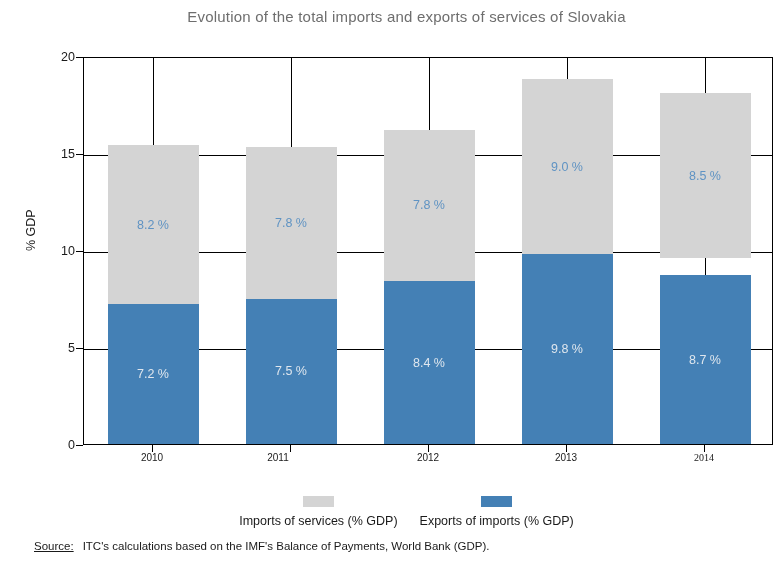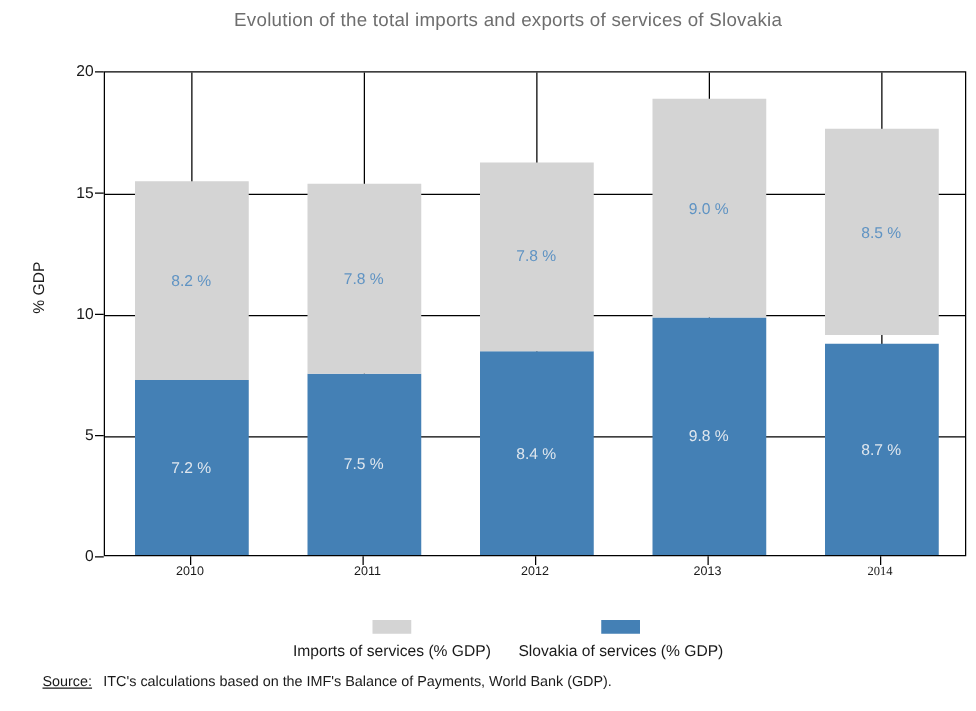--- a/index.html
+++ b/index.html
@@ -193,21 +193,21 @@
       <div class="ytick-label" style="top: 251px;">10</div>
       <div class="ytick-mark" style="top: 154px;"></div>
       <div class="ytick-label" style="top: 154px;">15</div>
       <div class="ytick-mark" style="top: 57px;"></div>
       <div class="ytick-label" style="top: 57px;">20</div>
     </div>
   <div id="x-axis">
       <div class="xtick-mark" style="left: 136px;"></div>
       <div class="xtick-label" style="left: 136px;">2010</div>
       <div class="xtick-mark" style="left: 274px;"></div>
-      <div class="xtick-label" style="left: 278px;">2011</div>
+      <div class="xtick-label" style="left: 262px;">2011</div>
       <div class="xtick-mark" style="left: 412px;"></div>
       <div class="xtick-label" style="left: 412px;">2012</div>
       <div class="xtick-mark" style="left: 550px;"></div>
       <div class="xtick-label" style="left: 550px;">2013</div>
       <div class="xtick-mark" style="left: 688px;"></div>
       <div class="xtick-label" style="left: 688px; font-family: Liberation Serif, serif;">2014</div>
     </div>
 
   <div class="plot" id="plot">
       <div class="hgrid" style="top: 291px;"></div>
@@ -247,34 +247,34 @@
         </div>
         <div class="seg seg-imports" style="bottom: 190.12px; height: 174.6px;">
           <span class="seg-label">9.0 %</span>
         </div>
       </div>
       <div class="vgrid" style="left: 621px;"></div>
       <div class="bar-group" style="left: 575.5px; width: 91px; height: 388px;">
         <div class="seg seg-exports" style="bottom: 0px; height: 168.78px;">
           <span class="seg-label">8.7 %</span>
         </div>
-        <div class="seg seg-imports" style="bottom: 176px; height: 164.9px;">
+        <div class="seg seg-imports" style="bottom: 186px; height: 164.9px;">
           <span class="seg-label">8.5 %</span>
         </div>
       </div>
     </div>
 
   <div class="legend" id="legend">
       <div class="legend-item">
         <span class="legend-swatch swatch-imports"></span>
         <span>Imports of services (% GDP)</span>
       </div>
       <div class="legend-item">
         <span class="legend-swatch swatch-exports"></span>
-        <span>Slovakia of services (% GDP)</span>
+        <span>Exports of imports (% GDP)</span>
       </div>
     </div>
 
   <div class="source">
     <span class="source-label">Source:</span>
     <span>ITC's calculations based on the IMF's Balance of Payments, World Bank (GDP).</span>
   </div>
 
 </div>
 

